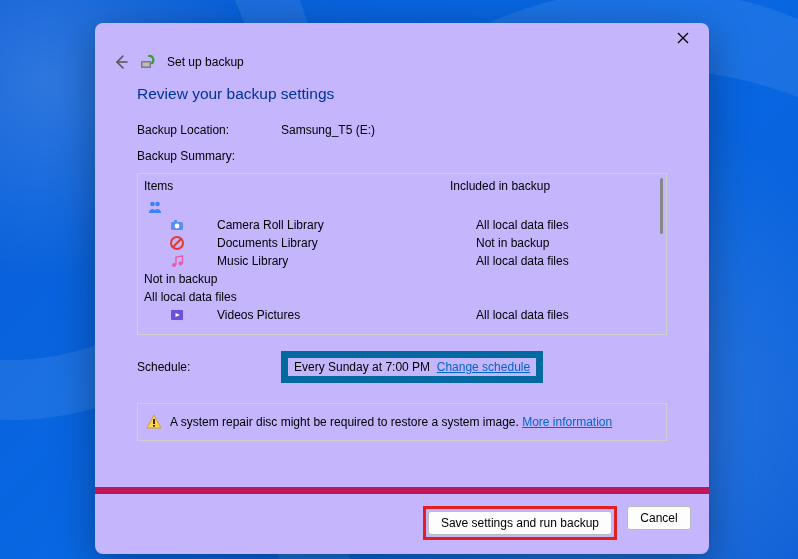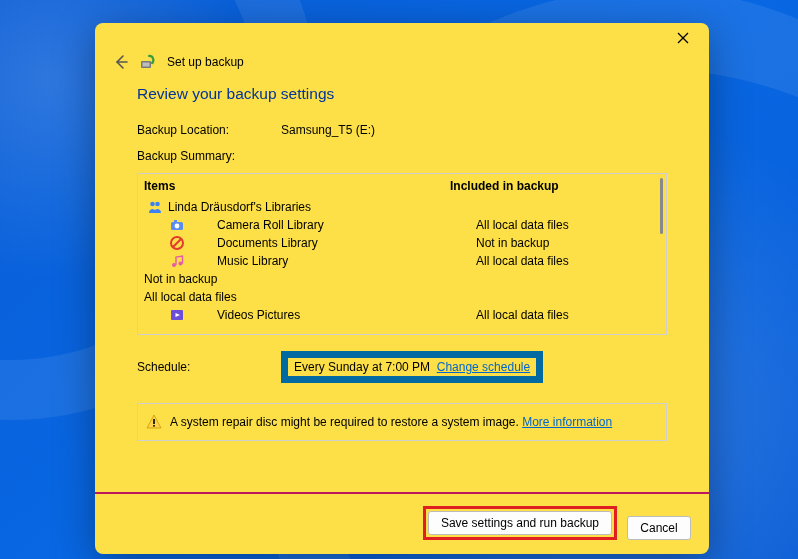--- a/index.html
+++ b/index.html
@@ -24,21 +24,21 @@
     position: absolute;
     border: 60px solid rgba(255,255,255,0.08);
     border-radius: 50%;
   }
   .sw1 { width: 700px; height: 700px; right: -250px; bottom: -250px; border-width: 80px 30px 40px 70px; }
   .sw2 { width: 500px; height: 500px; left: -300px; top: -200px; }
 
   .window {
     position: absolute; left: 95px; top: 23px;
     width: 614px; height: 531px;
-    background: #fde047;
+    background: #c4b5fd;
     border-radius: 8px;
     box-shadow: 0 10px 40px rgba(0,0,0,0.35);
     display: flex; flex-direction: column;
   }
   .titlebar {
     height: 30px; display: flex; justify-content: flex-end; align-items: center;
     padding-right: 4px;
   }
   .close-btn {
     width: 44px; height: 28px; display: flex; align-items: center; justify-content: center;
@@ -77,21 +77,21 @@
     display: flex; align-items: center;
     padding: 2px 6px;
     font-size: 12px;
   }
   .summary-header {
     padding-top: 5px;
     padding-bottom: 5px;
   }
   .col-items { flex: 0 0 306px; display:flex; align-items:center; gap:6px; }
   .col-included { flex: 1 1 auto; }
-  .summary-header .col-items, .summary-header .col-included { font-weight: bold; }
+  .summary-header .col-items, .summary-header .col-included { font-weight: normal; }
   .lib-icon { width: 14px; height: 14px; display:inline-block; flex-shrink:0; }
   .indent-0 { padding-left: 4px; }
   .indent-1 { padding-left: 26px; gap: 33px; }
   .scroll-stub {
     position: absolute; right: 3px; top: 4px; width: 3px; height: 56px;
     background: #888; border-radius: 2px;
   }
 
   .highlight-box {
     border: 7px solid #0369a1; padding: 2px 6px; display: inline-block;
@@ -100,22 +100,22 @@
   .schedule-row .label { width: 120px; }
   a.link { color: #0066cc; text-decoration: underline; cursor:pointer; }
 
   .info-box {
     border: 1px solid #cfcfcf; padding: 10px 8px; display:flex; align-items:center; gap:8px;
     font-size:12px; margin-top: 10px;
   }
   .warn-icon { width:16px; height:16px; flex-shrink:0; }
 
   .footer {
-    border-top: 2px solid #be185d;
-    display:flex; justify-content:flex-end; align-items:flex-end; gap:10px;
+    border-top: 7px solid #be185d;
+    display:flex; justify-content:flex-end; align-items:flex-start; gap:10px;
     padding: 12px 18px 14px 18px;
   }
   .btn {
     padding: 4px 12px; font-size: 12px; background: #fdfdfd;
     border: 1px solid #bcbcbc; border-radius: 3px; cursor:pointer;
     min-width: 64px; text-align:center;
   }
   .primary-wrap { border: 3px solid #e02020; padding: 2px; }
 </style>
 </head>
@@ -172,21 +172,20 @@
       </div>
       <div id="summary-rows">
           <div class="summary-item">
             <div class="col-items indent-0">
               <span class="lib-icon"><svg viewBox="0 0 14 14">
                   <circle cx="4.5" cy="4" r="2.3" fill="#3b82f6"></circle>
                   <circle cx="9.5" cy="4" r="2.3" fill="#3b82f6"></circle>
                   <path d="M1 13c0-3 2-4 3.5-4s3.5 1 3.5 4" fill="#3b82f6"></path>
                   <path d="M6 13c0-3 2-4 3.5-4s3.5 1 3.5 4" fill="#3b82f6"></path>
                 </svg></span>
-              <span>Linda Dräusdorf's Libraries</span>
             </div>
             <div class="col-included"></div>
           </div>
           <div class="summary-item">
             <div class="col-items indent-1">
               <span class="lib-icon"><svg viewBox="0 0 14 14">
                   <rect x="1" y="4" width="12" height="8" rx="1.5" fill="#5b8def"></rect>
                   <circle cx="7" cy="8" r="2.4" fill="#fff"></circle>
                   <rect x="4" y="2" width="3" height="2.5" fill="#5b8def"></rect>
                 </svg></span>

